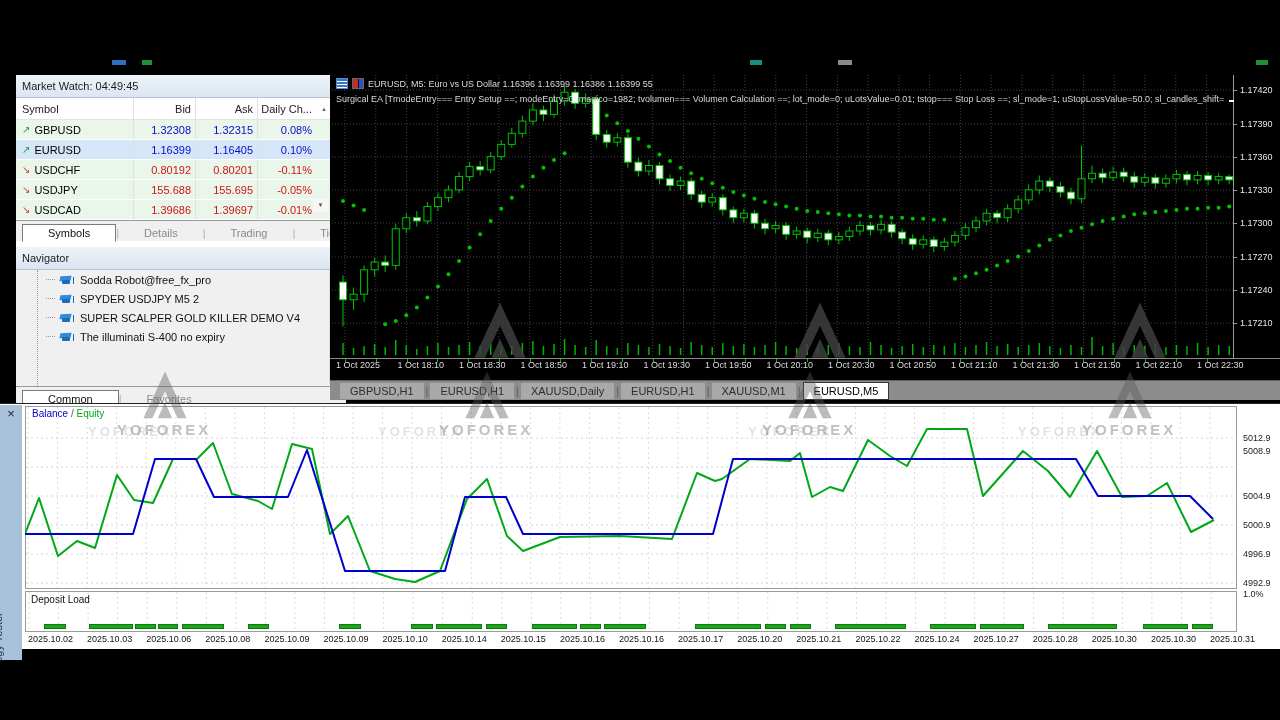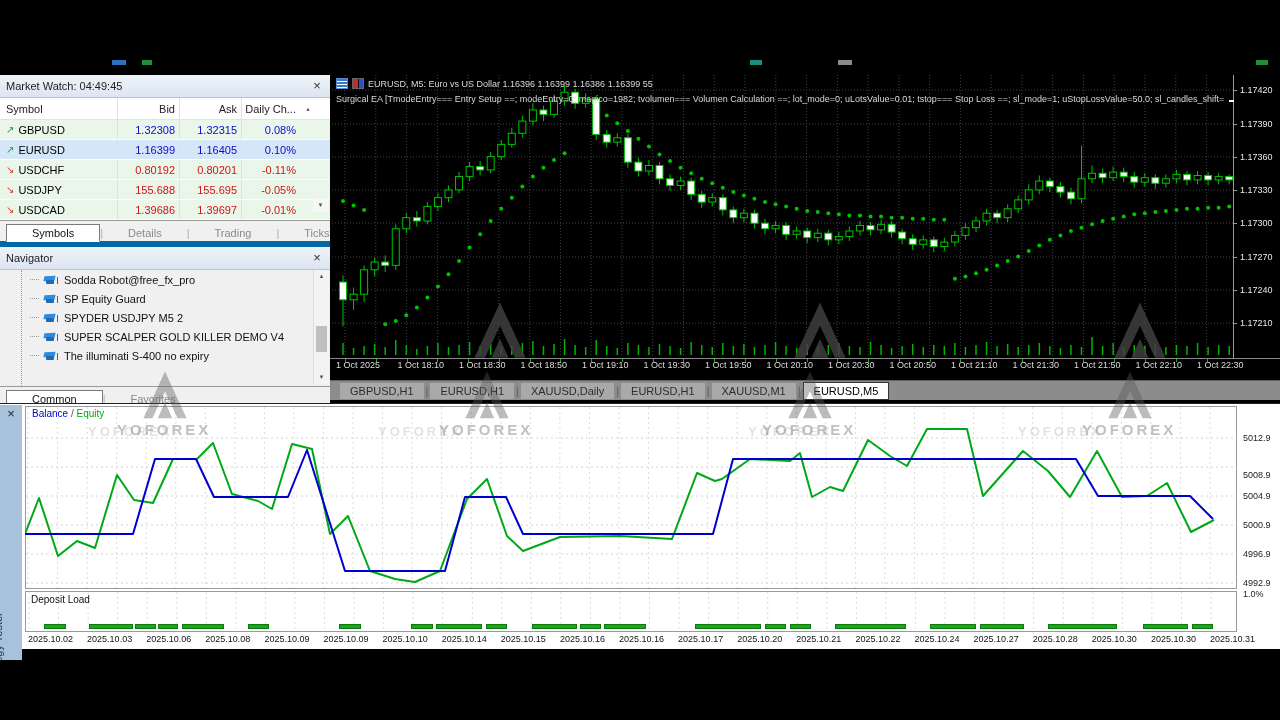--- a/index.html
+++ b/index.html
@@ -1,20 +1,20 @@
 <!DOCTYPE html>
 <html><head>
 <meta charset="utf-8">
 <style>
   html,body{margin:0;padding:0;background:#000;}
   #screen{position:relative;width:1280px;height:720px;background:#000;overflow:hidden;
           font-family:"Liberation Sans","DejaVu Sans",sans-serif;font-size:11px;color:#000;}
   .abs{position:absolute;}
   
-  #left-panel{left:0;top:75px;width:330px;height:325px;background:#0369a1;border-right:1px solid #888;}
+  #left-panel{left:16px;top:75px;width:330px;height:325px;background:#ffffff;border-right:1px solid #888;}
   .panel-header{height:22px;background:linear-gradient(#eef3f9,#dbe5f1);border-bottom:1px solid #b9c4d1;
                 display:flex;align-items:center;padding:0 6px;font-size:11px;color:#1c1c1c;}
   .panel-header .title{flex:1;}
   .xbtn{width:14px;height:14px;line-height:13px;text-align:center;color:#333;font-size:13px;cursor:default;}
   .mw-table{position:relative;background:#fff;}
   .mw-head{display:flex;height:21px;align-items:center;border-bottom:1px solid #e3e3e3;background:#fff;color:#222;}
   .mw-row{display:flex;height:19px;align-items:center;background:#e9f6e9;border-bottom:1px solid #fdfdfd;}
   .mw-row.sel{background:#d4e6f7;}
   .c-sym{width:118px;padding-left:6px;display:flex;align-items:center;gap:4px;border-right:1px solid #e0e0e0;height:100%;box-sizing:border-box;}
   .c-bid,.c-ask{width:62px;text-align:right;padding-right:4px;border-right:1px solid #e0e0e0;height:100%;box-sizing:border-box;display:flex;align-items:center;justify-content:flex-end;}
@@ -168,29 +168,20 @@
         <div class="scr-arr" style="position:absolute;bottom:0;width:100%;">▼</div>
       </div>
     <div class="nav-item">
           <div class="nav-stub"></div>
           <div class="cap">
             <div class="top"></div>
             <div class="base"></div>
             <div class="tas"></div>
           </div>
           <span>Sodda Robot@free_fx_pro</span>
-        </div>
-        <div class="nav-item">
-          <div class="nav-stub"></div>
-          <div class="cap">
-            <div class="top"></div>
-            <div class="base"></div>
-            <div class="tas"></div>
-          </div>
-          <span>SP Equity Guard</span>
         </div>
         <div class="nav-item">
           <div class="nav-stub"></div>
           <div class="cap">
             <div class="top"></div>
             <div class="base"></div>
             <div class="tas"></div>
           </div>
           <span>SPYDER USDJPY M5 2</span>
         </div>
@@ -742,21 +733,21 @@
         <line x1="1" y1="148" x2="1211" y2="148" stroke="#d4d4d4" stroke-width="1" stroke-dasharray="2,3"></line>
         <line x1="1" y1="177" x2="1211" y2="177" stroke="#d4d4d4" stroke-width="1" stroke-dasharray="2,3"></line>
         <polyline points="0,128 14,92 33,150 52,135 70,142 92,69 109,94 128,97 148,53 172,53 188,37 207,88 233,95 247,103 267,38 287,43 305,128 323,110 345,165 370,173 390,176 415,165 442,93 462,73 482,130 498,145 535,131 595,130 630,132 647,133 672,67 690,75 697,73 725,53 765,55 775,47 787,91 805,81 818,85 843,34 865,50 882,60 902,23 942,23 958,90 998,45 1023,65 1045,91 1072,45 1097,91 1122,90 1142,77 1166,126 1189,114" fill="none" stroke="#00a818" stroke-width="2" stroke-linejoin="round"></polyline>
         <polyline points="0,128 108,128 130,53 171,53 189,91 263,91 282,44 320,165 420,165 440,91 481,91 498,128 688,128 708,53 1051,53 1073,90 1165,90 1188,113" fill="none" stroke="#0000cc" stroke-width="2" stroke-linejoin="round"></polyline>
       </svg>
     <div id="legend" class="abs">
       <span style="color:#0000cc;">Balance</span><span style="color:#555;"> / </span><span style="color:#00a818;">Equity</span>
     </div>
     <div id="bal-scale">
         <div class="bal-scale" style="top: 29px;">5012.9</div>
-        <div class="bal-scale" style="top: 66px;">5008.9</div>
+        <div class="bal-scale" style="top: 42px;">5008.9</div>
         <div class="bal-scale" style="top: 87px;">5004.9</div>
         <div class="bal-scale" style="top: 116px;">5000.9</div>
         <div class="bal-scale" style="top: 145px;">4996.9</div>
         <div class="bal-scale" style="top: 174px;">4992.9</div>
       </div>
     <div id="deposit-box" class="abs">
       <svg id="dep-svg" width="1210" height="39" style="position:absolute;left:0;top:0;">
           <line x1="3" y1="0" x2="3" y2="39" stroke="#dcdcdc" stroke-width="1" stroke-dasharray="2,3"></line>
           <line x1="32.55" y1="0" x2="32.55" y2="39" stroke="#dcdcdc" stroke-width="1" stroke-dasharray="2,3"></line>
           <line x1="62.1" y1="0" x2="62.1" y2="39" stroke="#dcdcdc" stroke-width="1" stroke-dasharray="2,3"></line>

